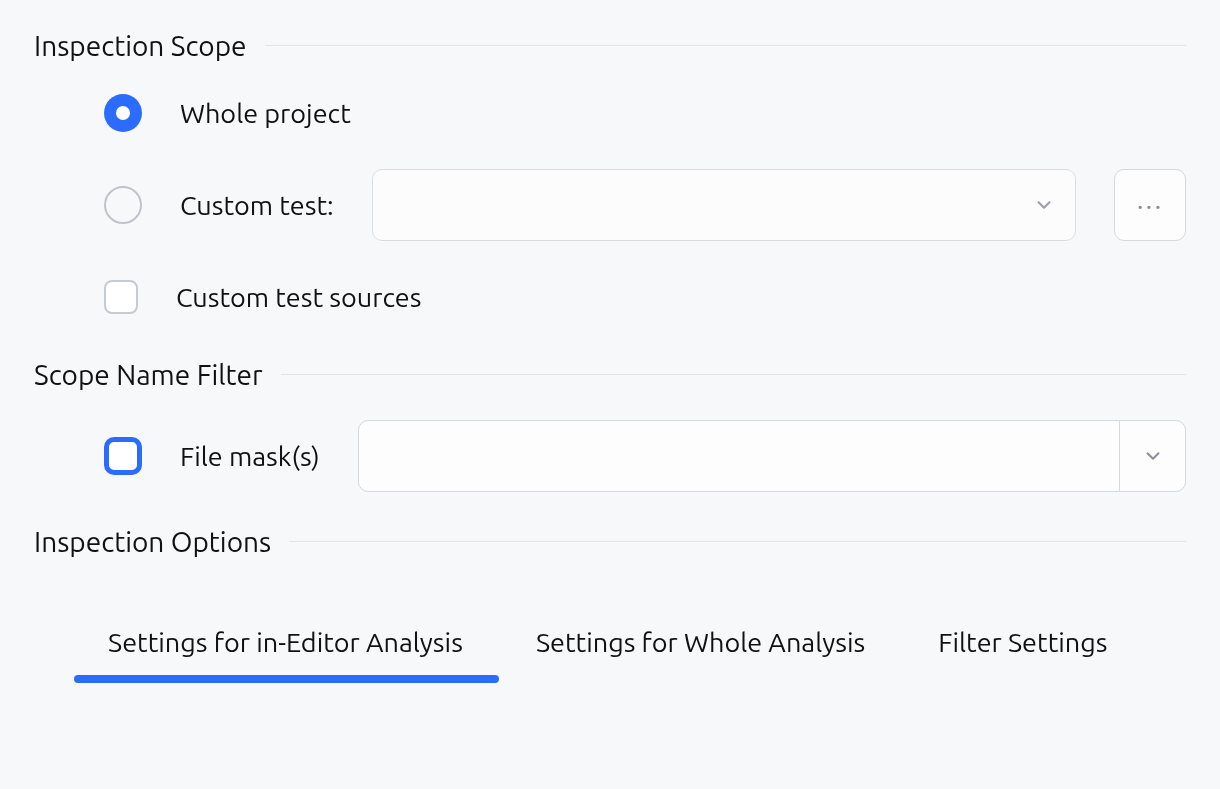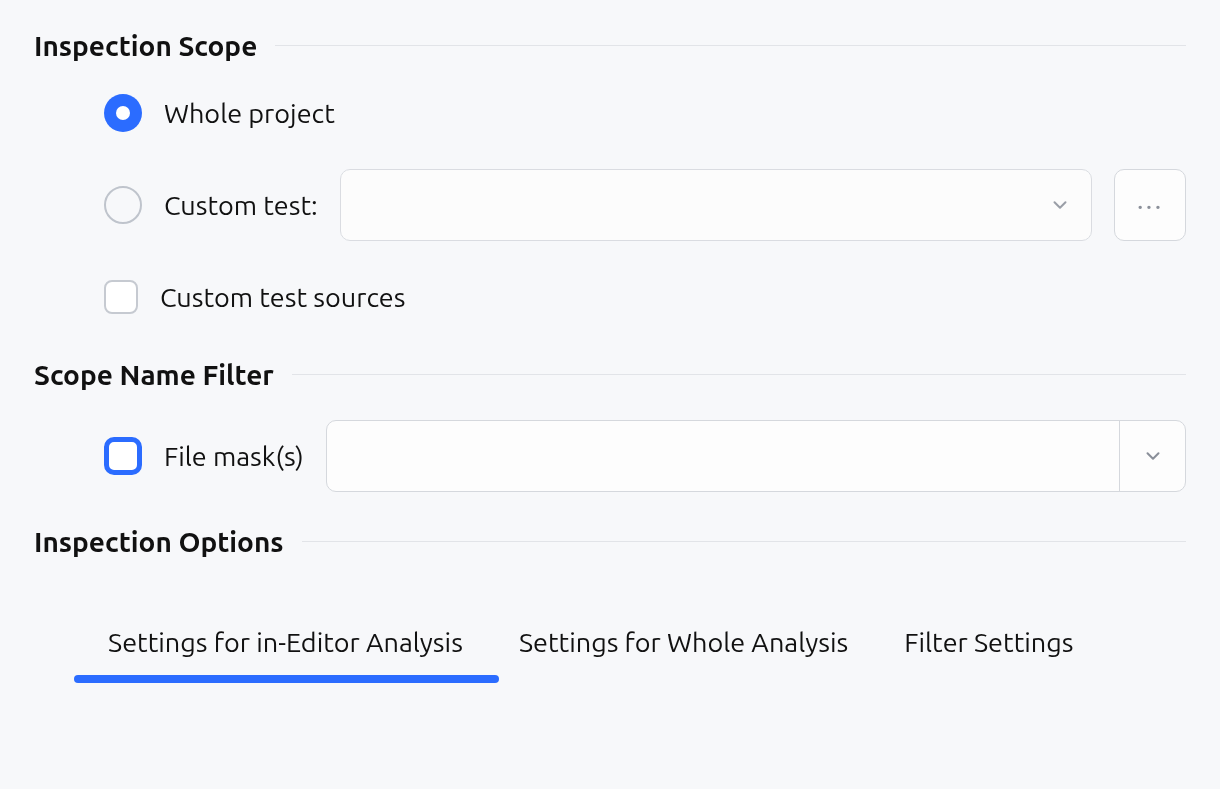--- a/index.html
+++ b/index.html
@@ -12,30 +12,30 @@
     font-size: 26px;
     overflow: hidden;
   }
   .wrap { padding: 30px 34px 0 34px; }
 
   .section-head {
     display: flex; align-items: center; gap: 18px;
     margin-bottom: 30px;
   }
   .section-head .title {
-    font-size: 28px; font-weight: 700; color: #111;
+    font-size: 28px; font-weight: 400; color: #111;
     white-space: nowrap;
     text-align: right;
   }
   .section-head .rule {
     flex: 1; height: 1px; background: #e2e4e8;
   }
 
   .row {
-    display: flex; align-items: center; gap: 22px;
+    display: flex; align-items: center; gap: 38px;
     padding-left: 70px;
     margin-bottom: 34px;
     min-height: 44px;
   }
 
   
   .radio {
     width: 38px; height: 38px; border-radius: 50%;
     display: flex; align-items: center; justify-content: center;
     flex-shrink: 0;
@@ -102,21 +102,21 @@
     padding: 0; justify-content: flex-end;
   }
   .combo.split .dropbtn {
     width: 66px; height: 100%;
     border-left: 1px solid #d5d8dd;
     display: flex; align-items: center; justify-content: center;
   }
 
   
   .tabs {
-    display: flex; gap: 48px;
+    display: flex; gap: 65px;
     padding-left: 70px;
     margin-top: 58px;
   }
   .tab {
     font-size: 27px;
     color: #111;
     padding: 12px 4px 24px 4px;
     position: relative;
   }
   .tab.active::after {

